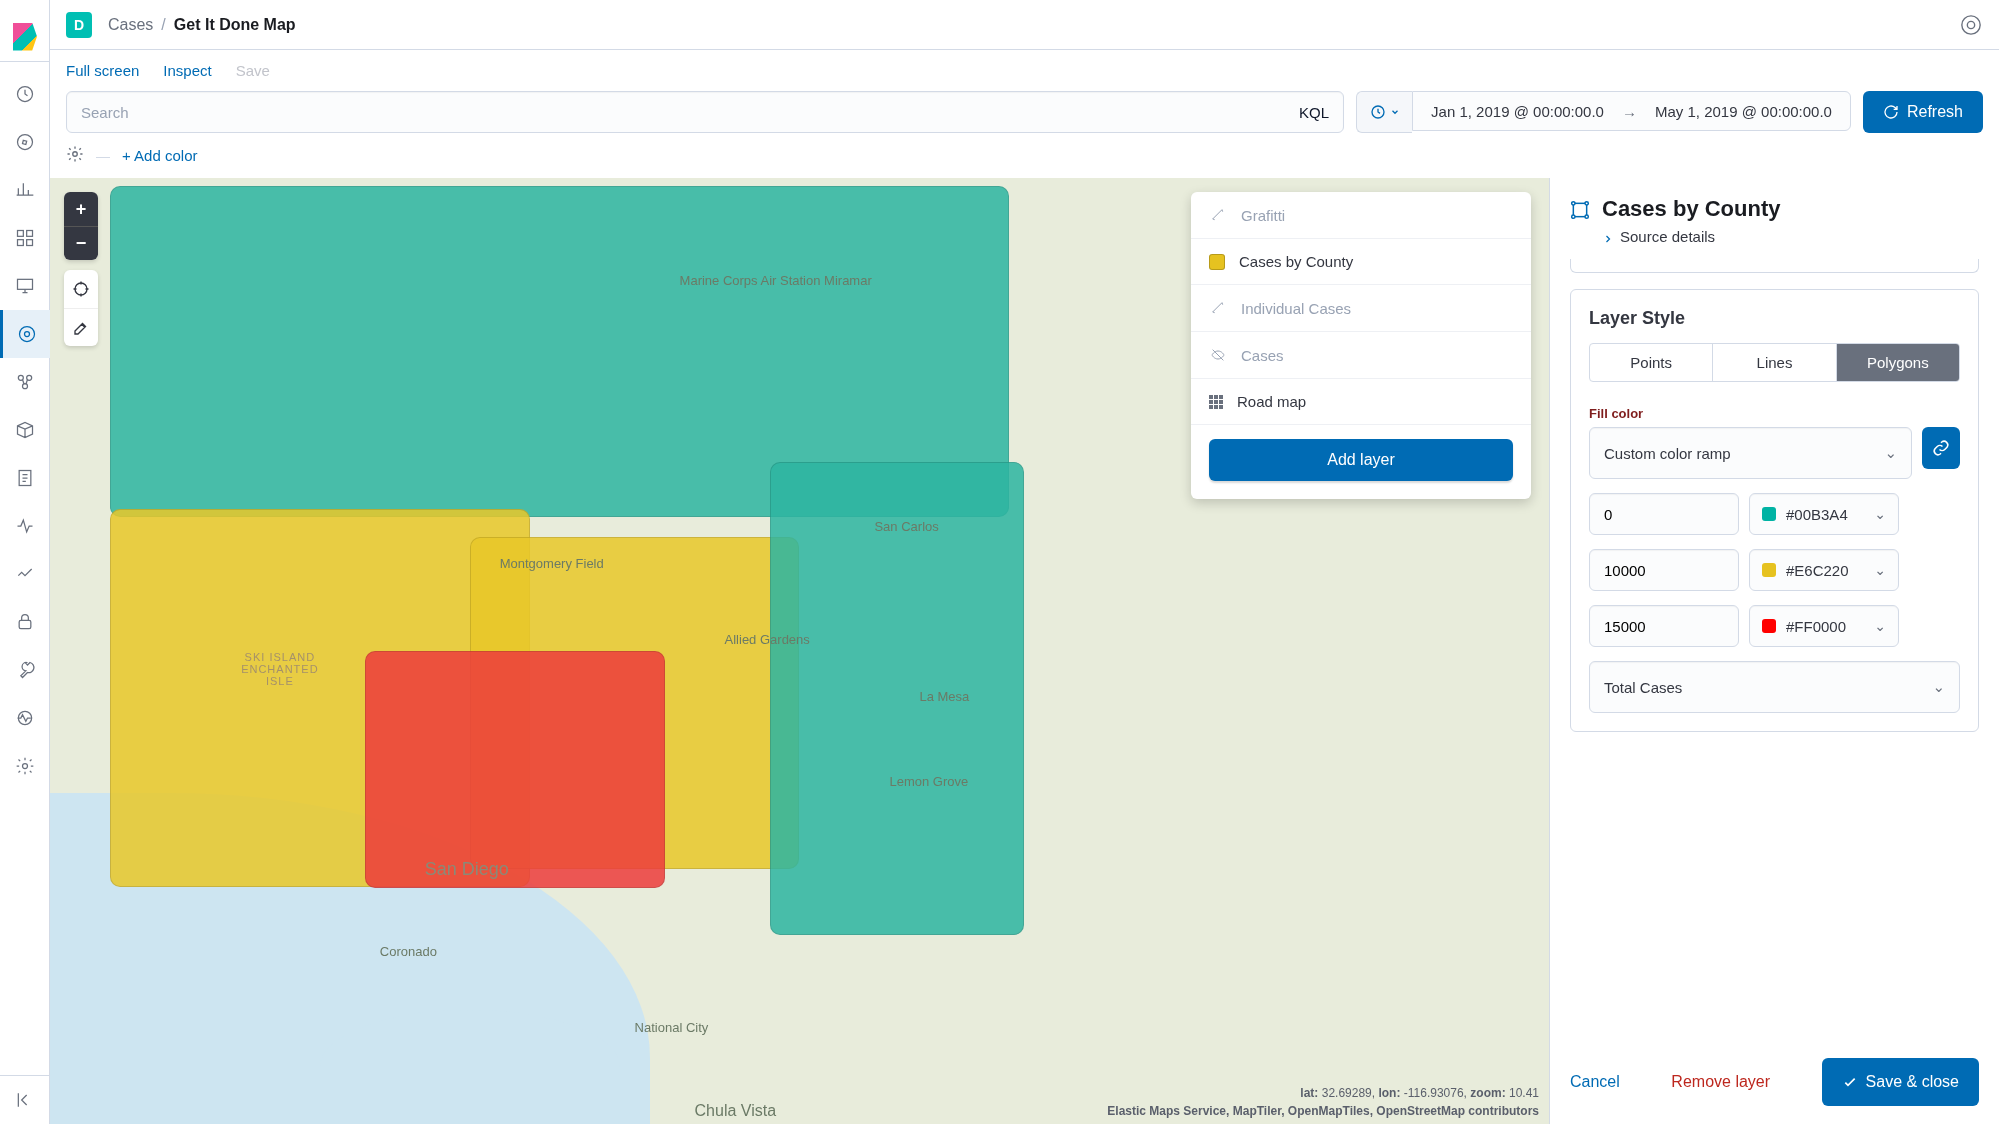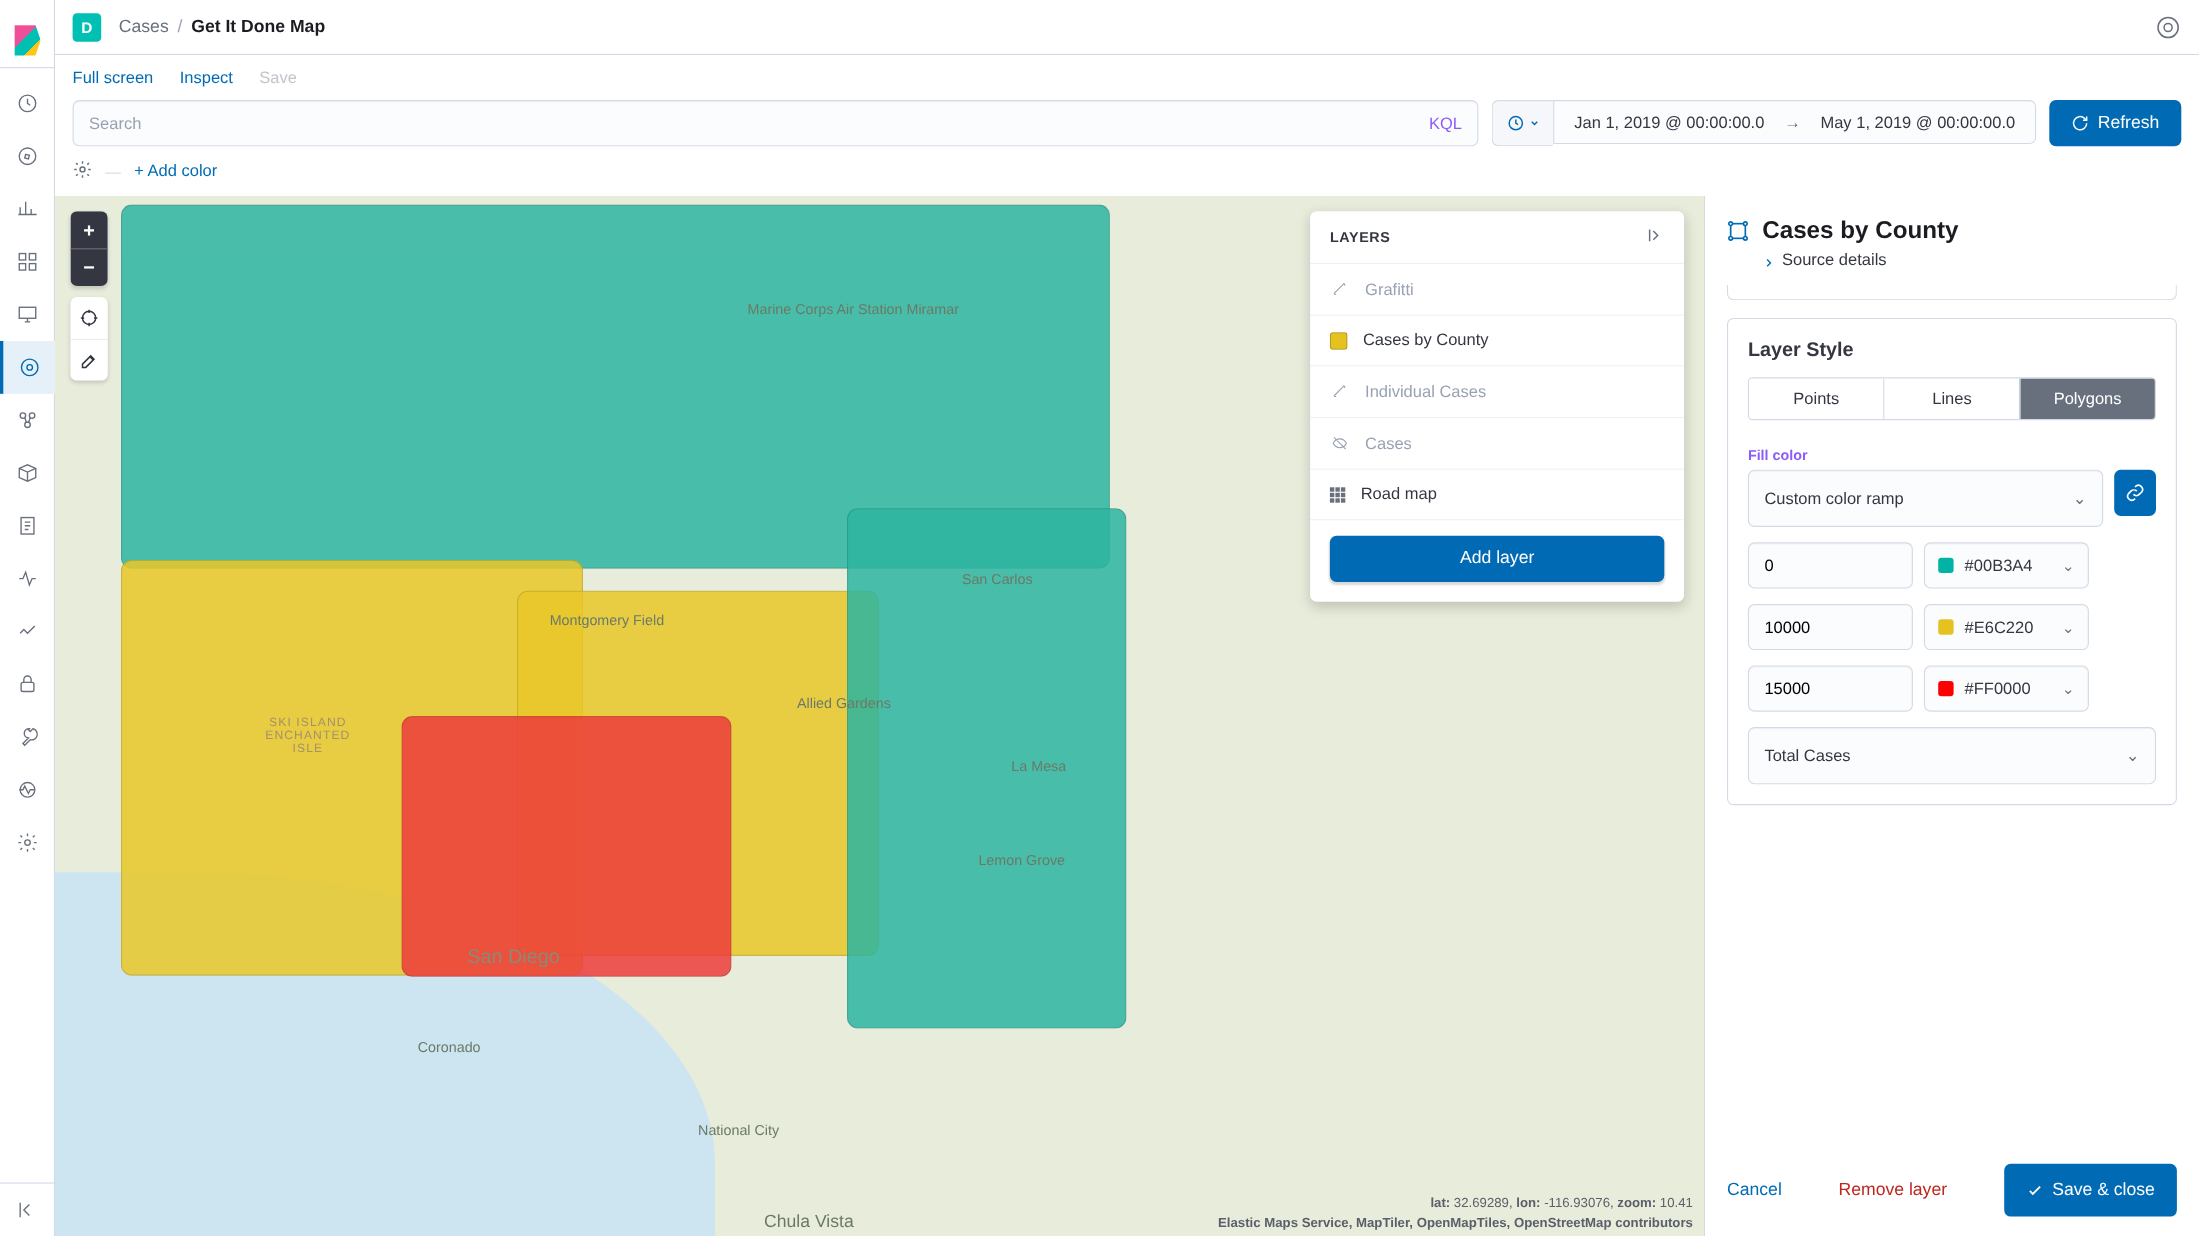--- a/index.html
+++ b/index.html
@@ -32,21 +32,21 @@
     
     
     .toolbar { padding: 12px 16px 0; }
     .toolbar-links { display: flex; gap: 24px; margin-bottom: 12px; }
     .toolbar-link { color: #006bb4; cursor: pointer; font-size: 15px; }
     .toolbar-link.disabled { color: #c2c4cb; cursor: default; }
     .toolbar-row { display: flex; gap: 12px; align-items: stretch; }
     .search-box { flex: 1; height: 42px; border: 1px solid #d3dae6; border-radius: 6px; display: flex; align-items: center; padding: 0 14px; background: #fbfcfd; box-shadow: 0 1px 1px rgba(0,0,0,0.04) inset; }
     .search-input { flex: 1; border: none; outline: none; background: transparent; font-size: 15px; color: #343741; }
     .search-input::placeholder { color: #98a2b3; }
-    .kql-label { color: #8b5cf6; font-size: 15px; }
+    .kql-label { color: #0f172a; font-size: 15px; }
     .date-quick { width: 56px; border: 1px solid #d3dae6; border-radius: 6px 0 0 6px; display: flex; align-items: center; justify-content: center; gap: 4px; background: #f5f7fa; border-right: none; }
     .date-range { height: 40px; border: 1px solid #d3dae6; border-radius: 0 6px 6px 0; display: flex; align-items: center; padding: 0 18px; gap: 18px; background: #fbfcfd; font-size: 15px; }
     .date-arrow { color: #69707d; }
     .refresh-btn { height: 42px; padding: 0 20px; background: #006bb4; color: #fff; border-radius: 6px; display: flex; align-items: center; gap: 8px; font-size: 16px; font-weight: 500; cursor: pointer; }
     .filter-row { display: flex; align-items: center; gap: 12px; padding: 12px 0; }
     .gear-icon { color: #69707d; cursor: pointer; }
     .add-filter { color: #006bb4; cursor: pointer; font-size: 15px; }
     
     
     .content { flex: 1; display: flex; position: relative; overflow: hidden; }
@@ -100,21 +100,21 @@
     .editor-body { flex: 1; overflow: auto; padding: 0 20px; }
     .section-box { border: 1px solid #d3dae6; border-radius: 6px; margin-bottom: 16px; }
     .section-box.ghost { height: 14px; border-top: none; border-radius: 0 0 6px 6px; }
     .layer-style-section { padding: 18px; }
     .section-title { font-size: 18px; font-weight: 700; margin-bottom: 14px; }
     .seg-control { display: flex; border: 1px solid #d3dae6; border-radius: 4px; overflow: hidden; margin-bottom: 18px; }
     .seg-item { flex: 1; text-align: center; padding: 10px 0; cursor: pointer; font-size: 15px; }
     .seg-item.active { background: #69707d; color: #fff; }
     .seg-item + .seg-item { border-left: 1px solid #d3dae6; }
     
-    .field-label { font-size: 13px; color: #8b5cf6; margin-bottom: 6px; font-weight: 600; margin-top: 24px; }
+    .field-label { font-size: 13px; color: #7f1d1d; margin-bottom: 6px; font-weight: 600; margin-top: 24px; }
     .select-row { display: flex; gap: 10px; margin-bottom: 14px; }
     .select-box { flex: 1; height: 52px; border: 1px solid #d3dae6; border-radius: 6px; background: #fbfcfd; display: flex; align-items: center; padding: 0 14px; justify-content: space-between; cursor: pointer; font-size: 15px; box-shadow: 0 1px 1px rgba(0,0,0,0.04) inset; }
     .chevron { color: #69707d; }
     .link-btn { width: 38px; height: 42px; background: #006bb4; border-radius: 6px; display: flex; align-items: center; justify-content: center; cursor: pointer; }
     .link-btn svg { stroke: #fff; }
     
     .ramp-row { display: flex; gap: 10px; margin-bottom: 14px; }
     .ramp-input { width: 150px; height: 42px; border: 1px solid #d3dae6; border-radius: 6px; background: #fbfcfd; padding: 0 14px; font-size: 15px; outline: none; box-shadow: 0 1px 1px rgba(0,0,0,0.04) inset; }
     .color-picker { width: 150px; height: 42px; border: 1px solid #d3dae6; border-radius: 6px; background: #fbfcfd; display: flex; align-items: center; padding: 0 12px; gap: 10px; cursor: pointer; box-shadow: 0 1px 1px rgba(0,0,0,0.04) inset; }
     .color-swatch-sm { width: 14px; height: 14px; border-radius: 3px; }
@@ -331,26 +331,20 @@
               </div>
             <div class="map-tool-btn">
                 <svg width="18" height="18" viewBox="0 0 24 24" fill="none" stroke="#343741" stroke-width="1.8">
                   <path d="M4 16l10-10 4 4-10 10H4v-4zM13 7l4 4"></path>
                 </svg>
               </div>
           </div>
         </div>
 
         <div class="layers-panel">
-          <div class="layers-header">
-            <span class="layers-title">LAYERS</span>
-            <span><svg width="16" height="16" viewBox="0 0 24 24" fill="none" stroke="#69707d" stroke-width="2">
-                  <path d="M9 6l6 6-6 6M4 4v16"></path>
-                </svg></span>
-          </div>
           <div class="layer-list">
             <div class="layer-row disabled">
               <span class="layer-icon">
                   <svg width="16" height="16" viewBox="0 0 24 24">
                     <path d="M4 18L18 4M4 18l3 1M18 4l1 3" stroke-width="1.5"></path>
                   </svg>
                 </span>
               <span>Grafitti</span>
             </div>
             <div class="layer-row">

